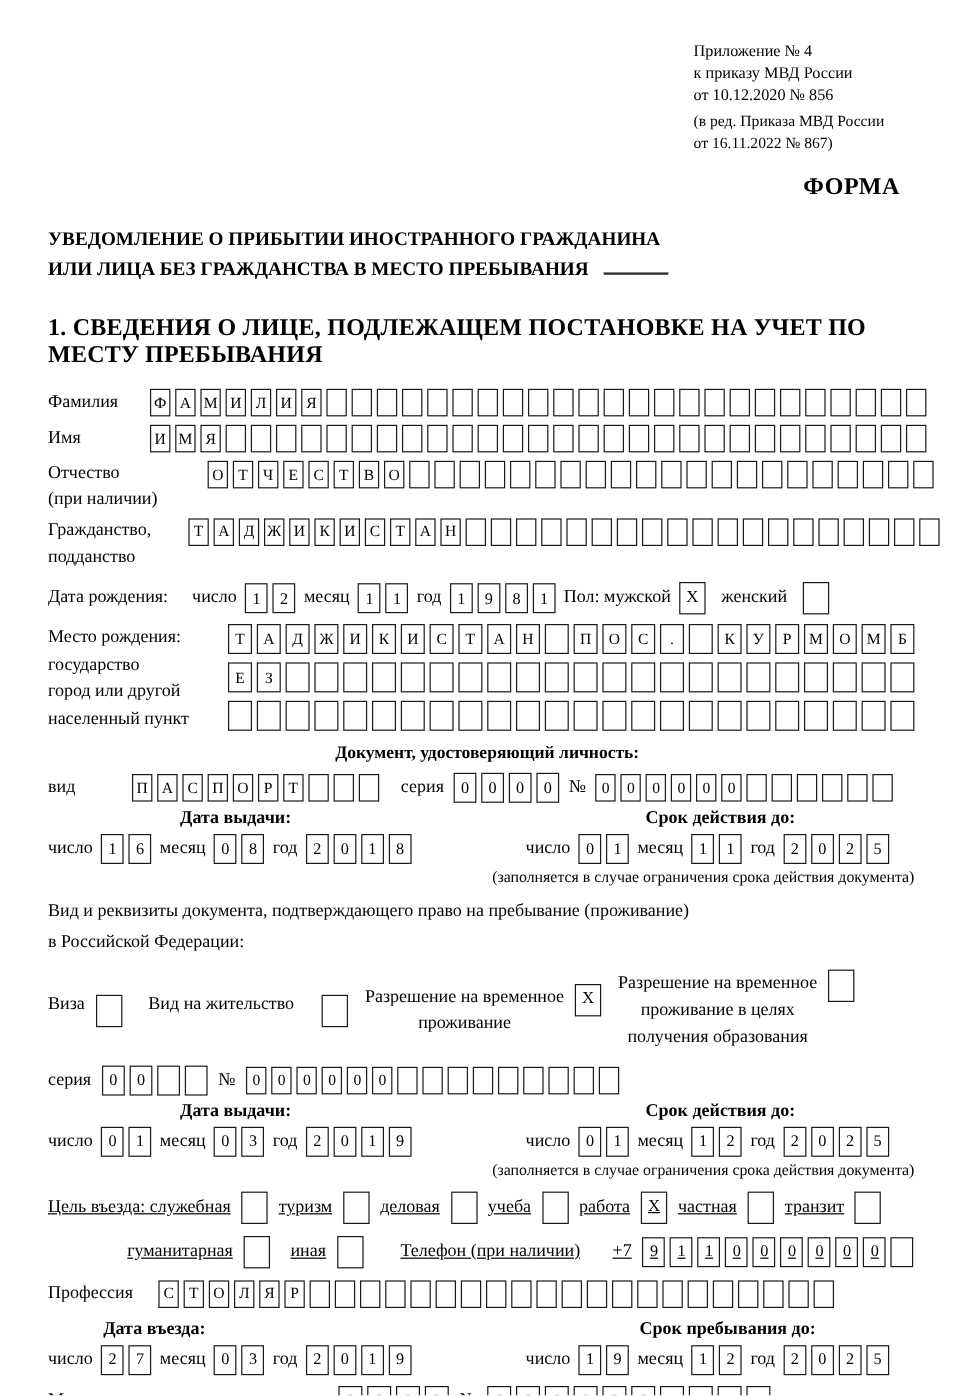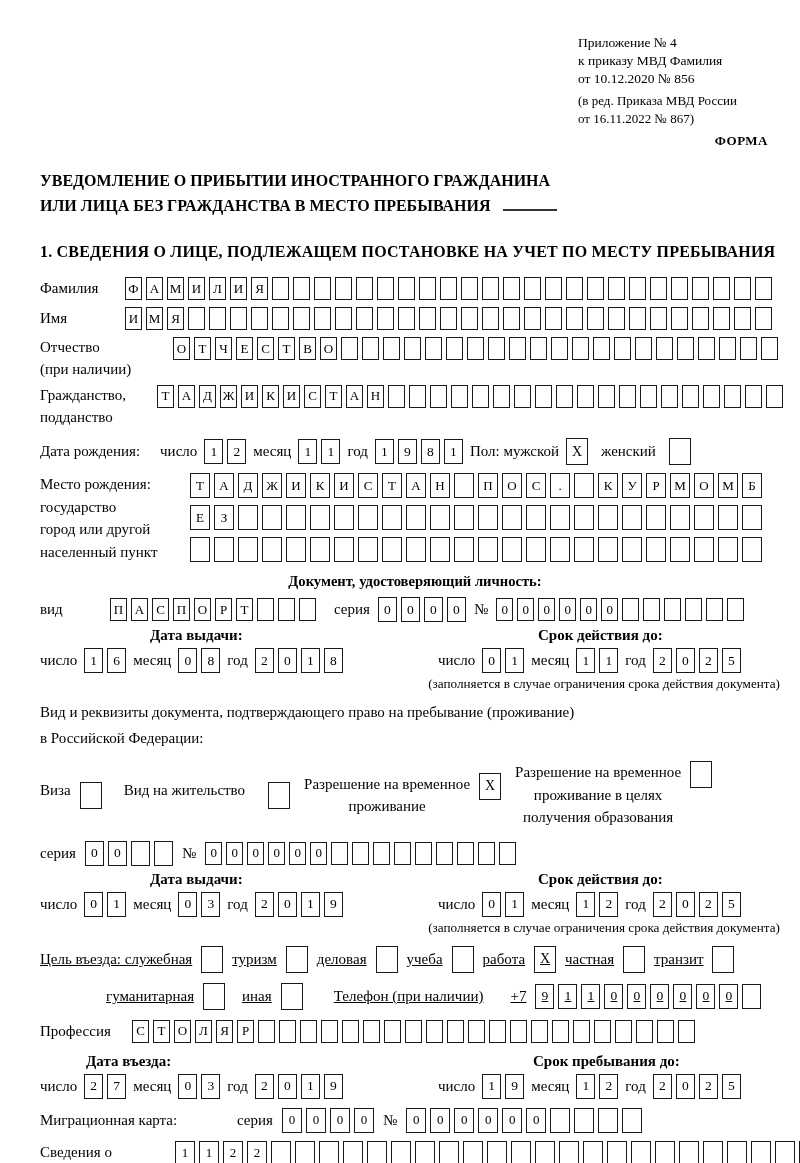--- a/index.html
+++ b/index.html
@@ -1,27 +1,27 @@
 <!DOCTYPE html>
 <html><head>
 <meta charset="utf-8">
 <style>
   * { box-sizing: border-box; margin: 0; padding: 0; }
   html,body { background:#fff; }
   .page {
     width: 800px; height: 1163px; background: #fff; color: #000;
     font-family: "Liberation Serif", serif; font-size: 15px;
-    padding: 34px 10px 20px 40px; overflow: hidden; position: relative;
+    padding: 34px 28px 20px 40px; overflow: hidden; position: relative;
   }
   .appendix { margin-left: 538px; font-size: 13.5px; line-height: 1.32; }
   .appendix .amend { margin-top: 5px; font-size: 13px; }
-  .forma { text-align: right; font-weight: bold; font-size: 13px; margin-top: 6px; padding-right: 22px; letter-spacing: .5px; }
+  .forma { text-align: right; font-weight: bold; font-size: 20px; margin-top: 18px; padding-right: 22px; letter-spacing: .5px; }
   .title { text-align: left; font-weight: bold; font-size: 16px; margin-top: 20px; line-height: 1.55; }
   .title-underline { display: inline-block; width: 54px; border-bottom: 2px solid #333; margin-left: 12px; vertical-align: baseline; }
-  .sec-heading { font-weight: bold; font-size: 16px; margin-top: 25px; letter-spacing: .2px; }
+  .sec-heading { font-weight: bold; font-size: 20px; margin-top: 25px; letter-spacing: .2px; }
 
   .row { display: flex; align-items: center; margin-top: 7px; }
   .lbl { flex: none; }
   .lbl2 { line-height: 1.45; flex: none; }
   .w85 { width: 85px; } .w130 { width: 133px; } .w95 { width: 95px; }
   .cells { display: inline-flex; gap: 4px; align-items: center; flex: none; }
   .cell {
     width: 17px; height: 23px; border: 1.7px solid #1a1a1a; flex: none;
     display: inline-flex; align-items: center; justify-content: center;
     font-size: 13px; background: #fff;
@@ -48,21 +48,21 @@
   .center-bold { text-align: center; font-weight: bold; font-size: 14.6px; margin-top: 10px; }
   .gap6 { width: 6px; flex:none; }
 </style>
 </head>
 <body>
 
 <div class="page">
 
   <div class="appendix">
     <div>Приложение № 4</div>
-    <div>к приказу МВД Фамилия</div>
+    <div>к приказу МВД России</div>
     <div>от 10.12.2020 № 856</div>
     <div class="amend">(в ред. Приказа МВД России</div>
     <div class="amend" style="margin-top:0">от 16.11.2022 № 867)</div>
   </div>
 
   <div class="forma">ФОРМА</div>
 
   <div class="title">
     <span>УВЕДОМЛЕНИЕ О ПРИБЫТИИ ИНОСТРАННОГО ГРАЖДАНИНА</span><br>
     <span>ИЛИ ЛИЦА БЕЗ ГРАЖДАНСТВА В МЕСТО ПРЕБЫВАНИЯ</span><span class="title-underline"></span>

